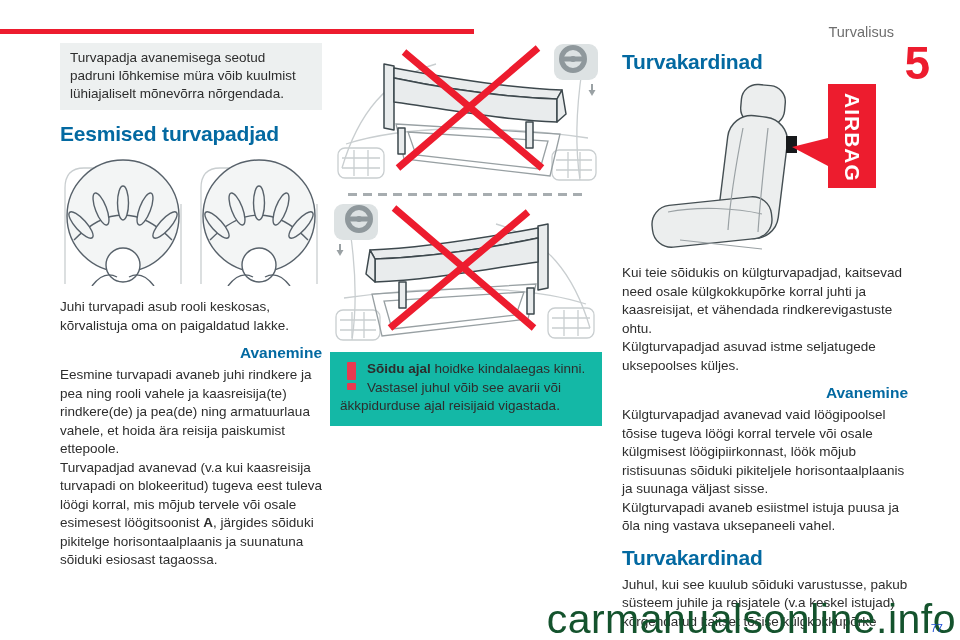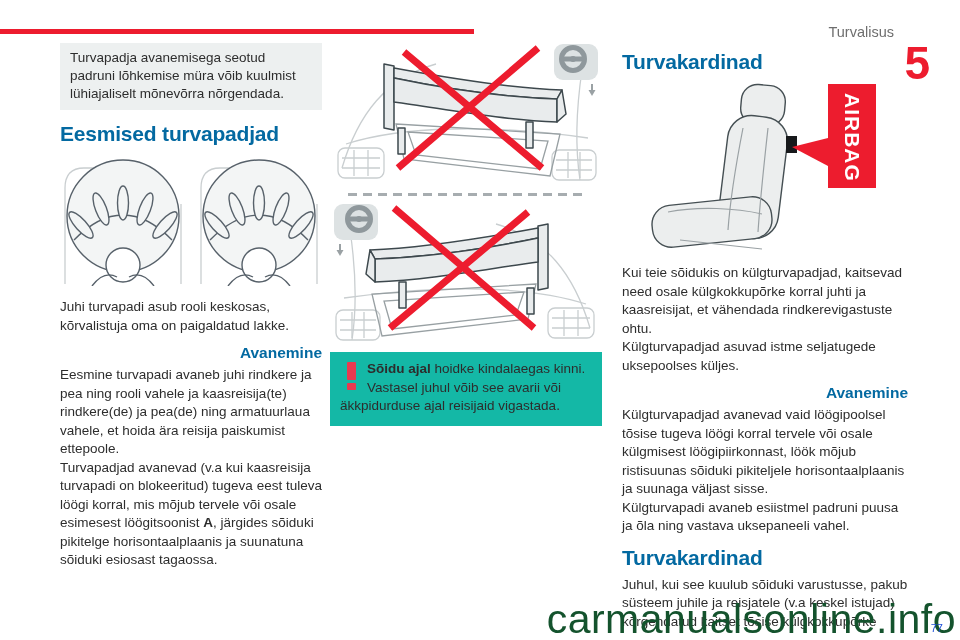--- a/index.html
+++ b/index.html
@@ -211,20 +211,20 @@
           <rect x="184" y="4" width="48" height="104" fill="#ed1c2e"></rect>
           <text class="airbag-text" transform="translate(201,13) rotate(90)">AIRBAG</text>
         </g>
       </svg>
     </div>
 
     <p>Kui teie sõidukis on külgturvapadjad, kaitsevad need osale külgkokkupõrke korral juhti ja kaasreisijat, et vähendada rindkerevigastuste ohtu.</p>
     <p>Külgturvapadjad asuvad istme seljatugede uksepoolses küljes.</p>
     <div class="h2">Avanemine</div>
     <p>Külgturvapadjad avanevad vaid löögipoolsel tõsise tugeva löögi korral tervele või osale külgmisest löögipiirkonnast, löök mõjub ristisuunas sõiduki pikiteljele horisontaalplaanis ja suunaga väljast sisse.</p>
-    <p>Külgturvapadi avaneb esiistmel padruni puusa ja õla ning vastava uksepaneeli vahel.</p>
+    <p>Külgturvapadi avaneb esiistmel istuja puusa ja õla ning vastava uksepaneeli vahel.</p>
     <div class="h1 mid">Turvakardinad</div>
     <p>Juhul, kui see kuulub sõiduki varustusse, pakub süsteem juhile ja reisjatele (v.a keskel istujad) kõrgendatud kaitset tõsise külgkokkupõrke</p>
   </div>
 
   <div class="watermark">carmanualsonline.info</div>
   <div class="pagenum">77</div>
 </div>
 
 </body></html>

